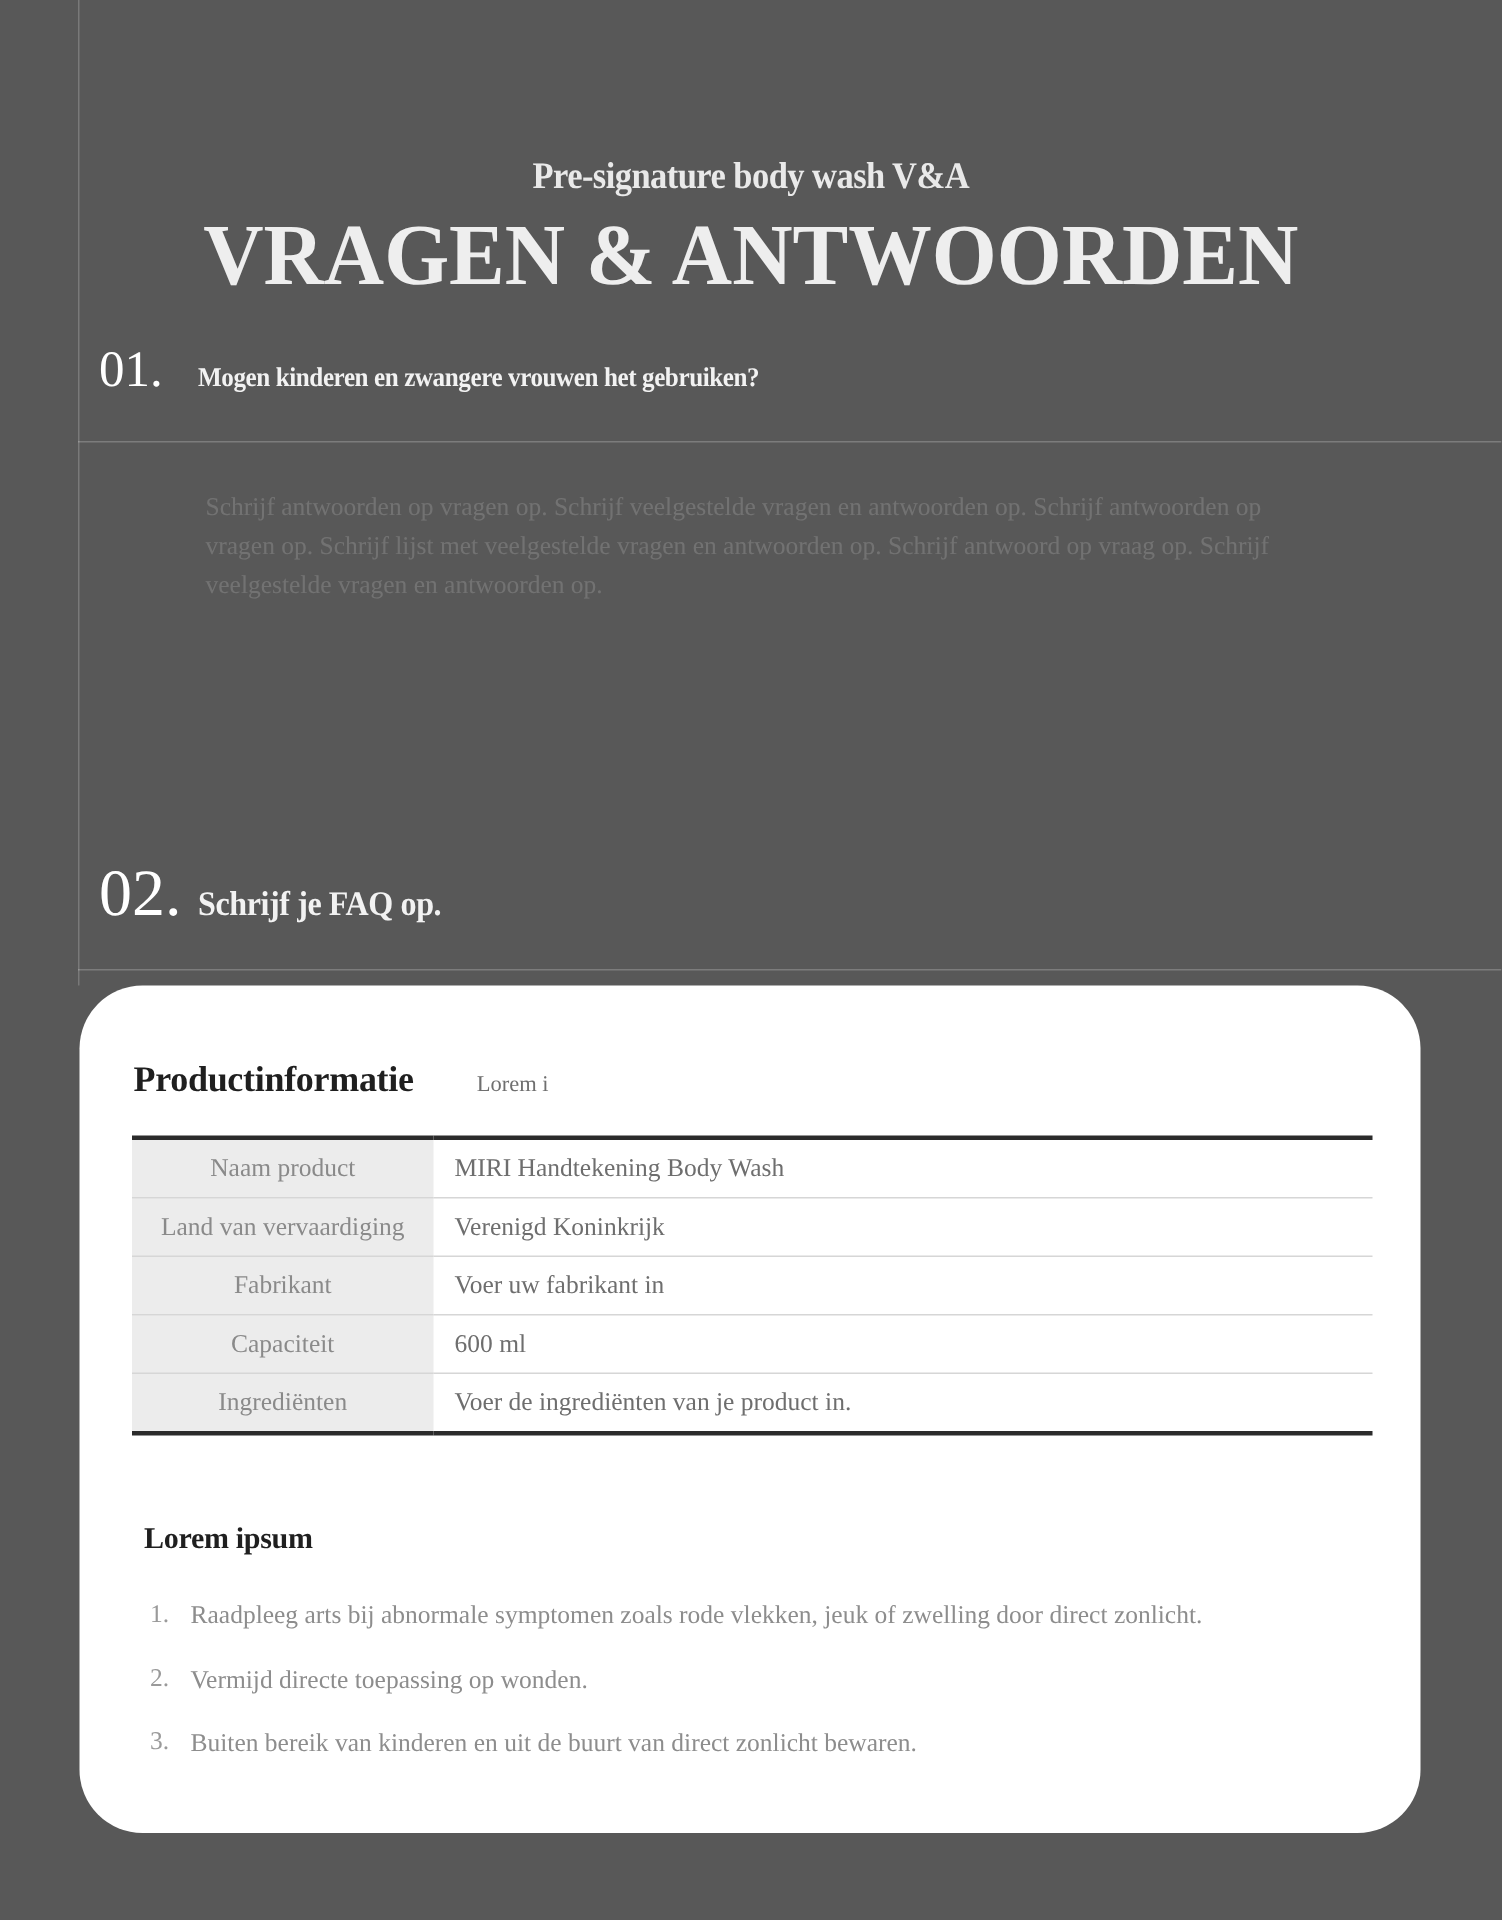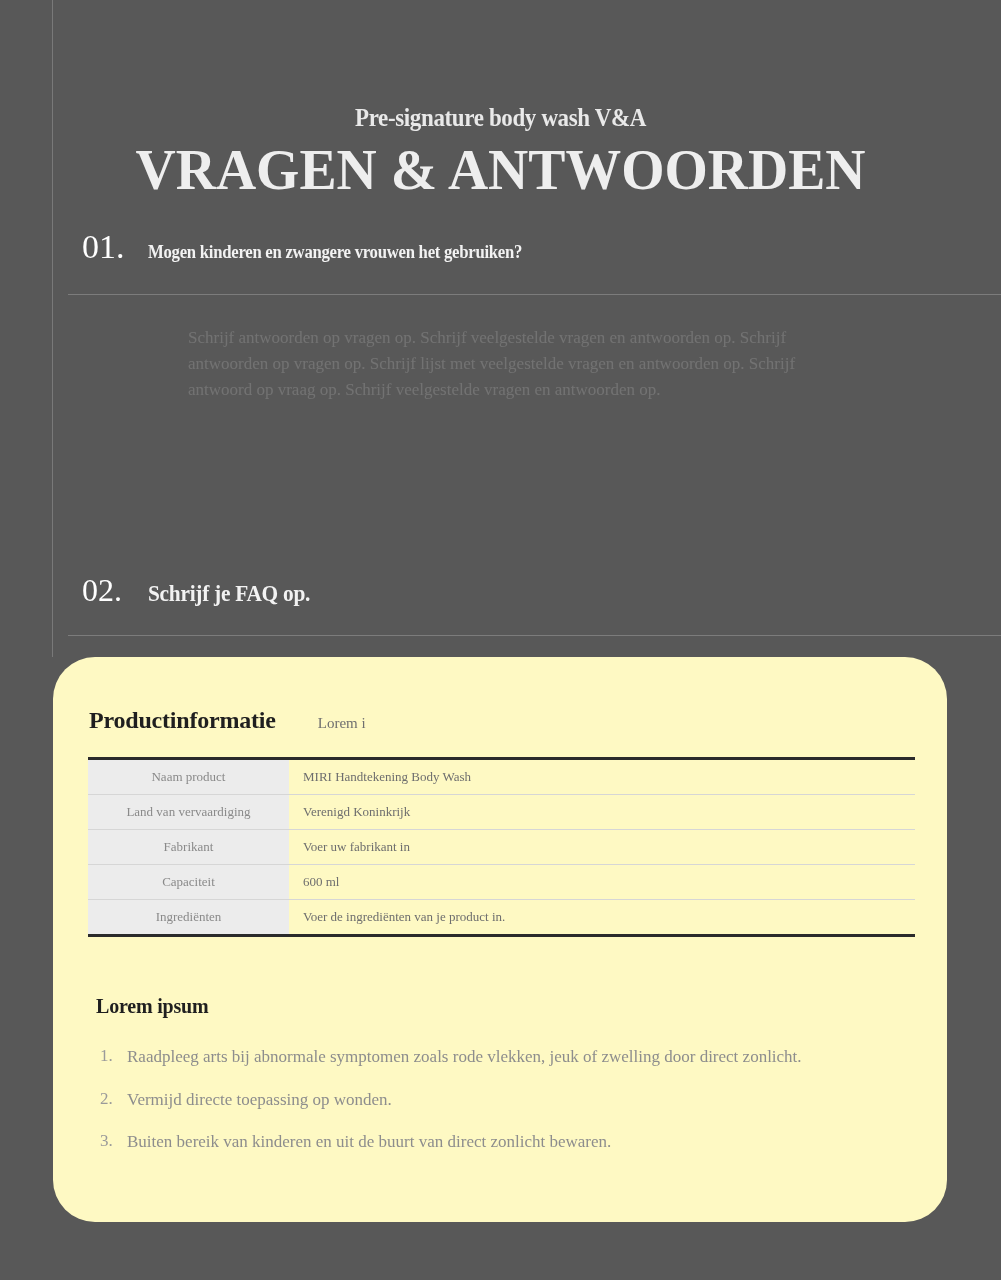--- a/index.html
+++ b/index.html
@@ -50,21 +50,20 @@
     color: #eeeeee;
     letter-spacing: 0px;
     transform: scaleX(0.96);
   }
 
   
   .faq {
     position: absolute;
     left: 0; right: 0;
     top: 228px;
-    padding-left: 16px;
   }
   .faq-item { position: relative; }
 
   .faq-q-row {
     display: flex;
     align-items: baseline;
     padding-left: 66px;
   }
   .faq-num {
     font-family: "Liberation Serif", "DejaVu Serif", serif;
@@ -78,50 +77,49 @@
     font-family: "Liberation Serif", "DejaVu Serif", serif;
     font-weight: 700;
     font-size: 18px;
     color: #f2f2f2;
     letter-spacing: -0.3px;
     transform: scaleX(0.93);
     transform-origin: left center;
     white-space: nowrap;
   }
   .faq-item.two .faq-q { font-size: 23px; }
-  .faq-item.two .faq-num { font-size: 32px; }
+  .faq-item.two .faq-num { font-size: 44px; }
 
   .faq-divider {
     margin-left: 52px;
     height: 1px;
     background: rgba(255,255,255,0.22);
   }
 
   .faq-a {
     padding: 30px 140px 0 137px;
     font-family: "Liberation Serif", "DejaVu Serif", serif;
     font-size: 17px;
     line-height: 1.52;
     color: rgba(255,255,255,0.16);
-    margin-left: 35px;
   }
   .faq-item.one .faq-q-row { padding-top: 2px; padding-bottom: 30px; }
   .faq-item.two .faq-q-row { padding-top: 0px; padding-bottom: 28px; }
   .faq-item.one { padding-top: 0; }
   .faq-item.two { padding-top: 172px; }
   .faq-item.two .faq-a { padding-top: 24px; }
 
   
   .card {
     position: absolute;
     left: 53px;
     top: 657px;
     width: 894px;
     height: 565px;
-    background: #fef9c3;
+    background: #ffffff;
     border-radius: 42px;
     overflow: hidden;
   }
   .card-inner { padding: 50px 43px 0 35px; }
 
   .card-head {
     display: flex;
     align-items: baseline;
     gap: 42px;
     padding-left: 1px;
@@ -146,21 +144,21 @@
     width: 827px;
     border-collapse: collapse;
     border-top: 3px solid #2b2b2b;
     border-bottom: 3px solid #2b2b2b;
     table-layout: fixed;
   }
   table.product th,
   table.product td {
     font-family: "Liberation Serif", "DejaVu Serif", serif;
     font-weight: 400;
-    font-size: 13px;
+    font-size: 17px;
     color: #7e7e7e;
     padding: 9px 0;
     border-bottom: 1px solid #d6d6d6;
   }
   table.product tr:last-child th,
   table.product tr:last-child td { border-bottom: none; }
   table.product th {
     width: 201px;
     background: #ececec;
     text-align: center;

